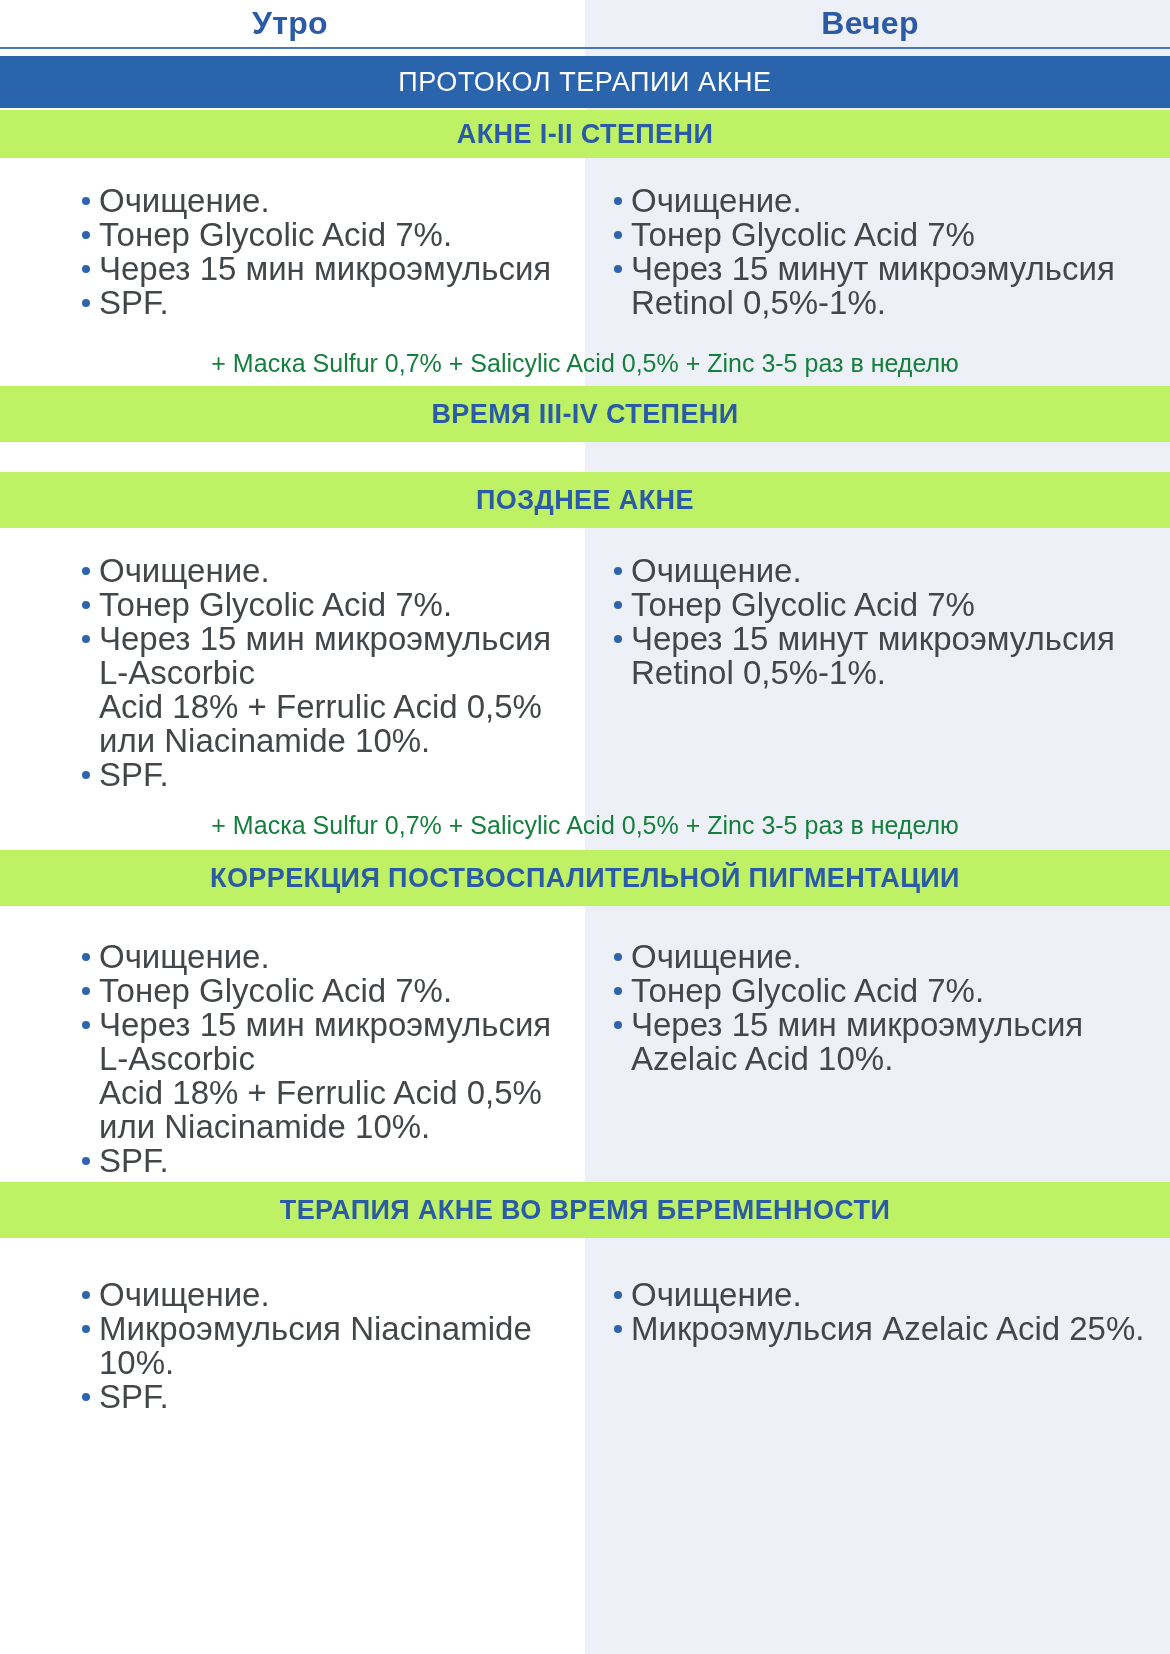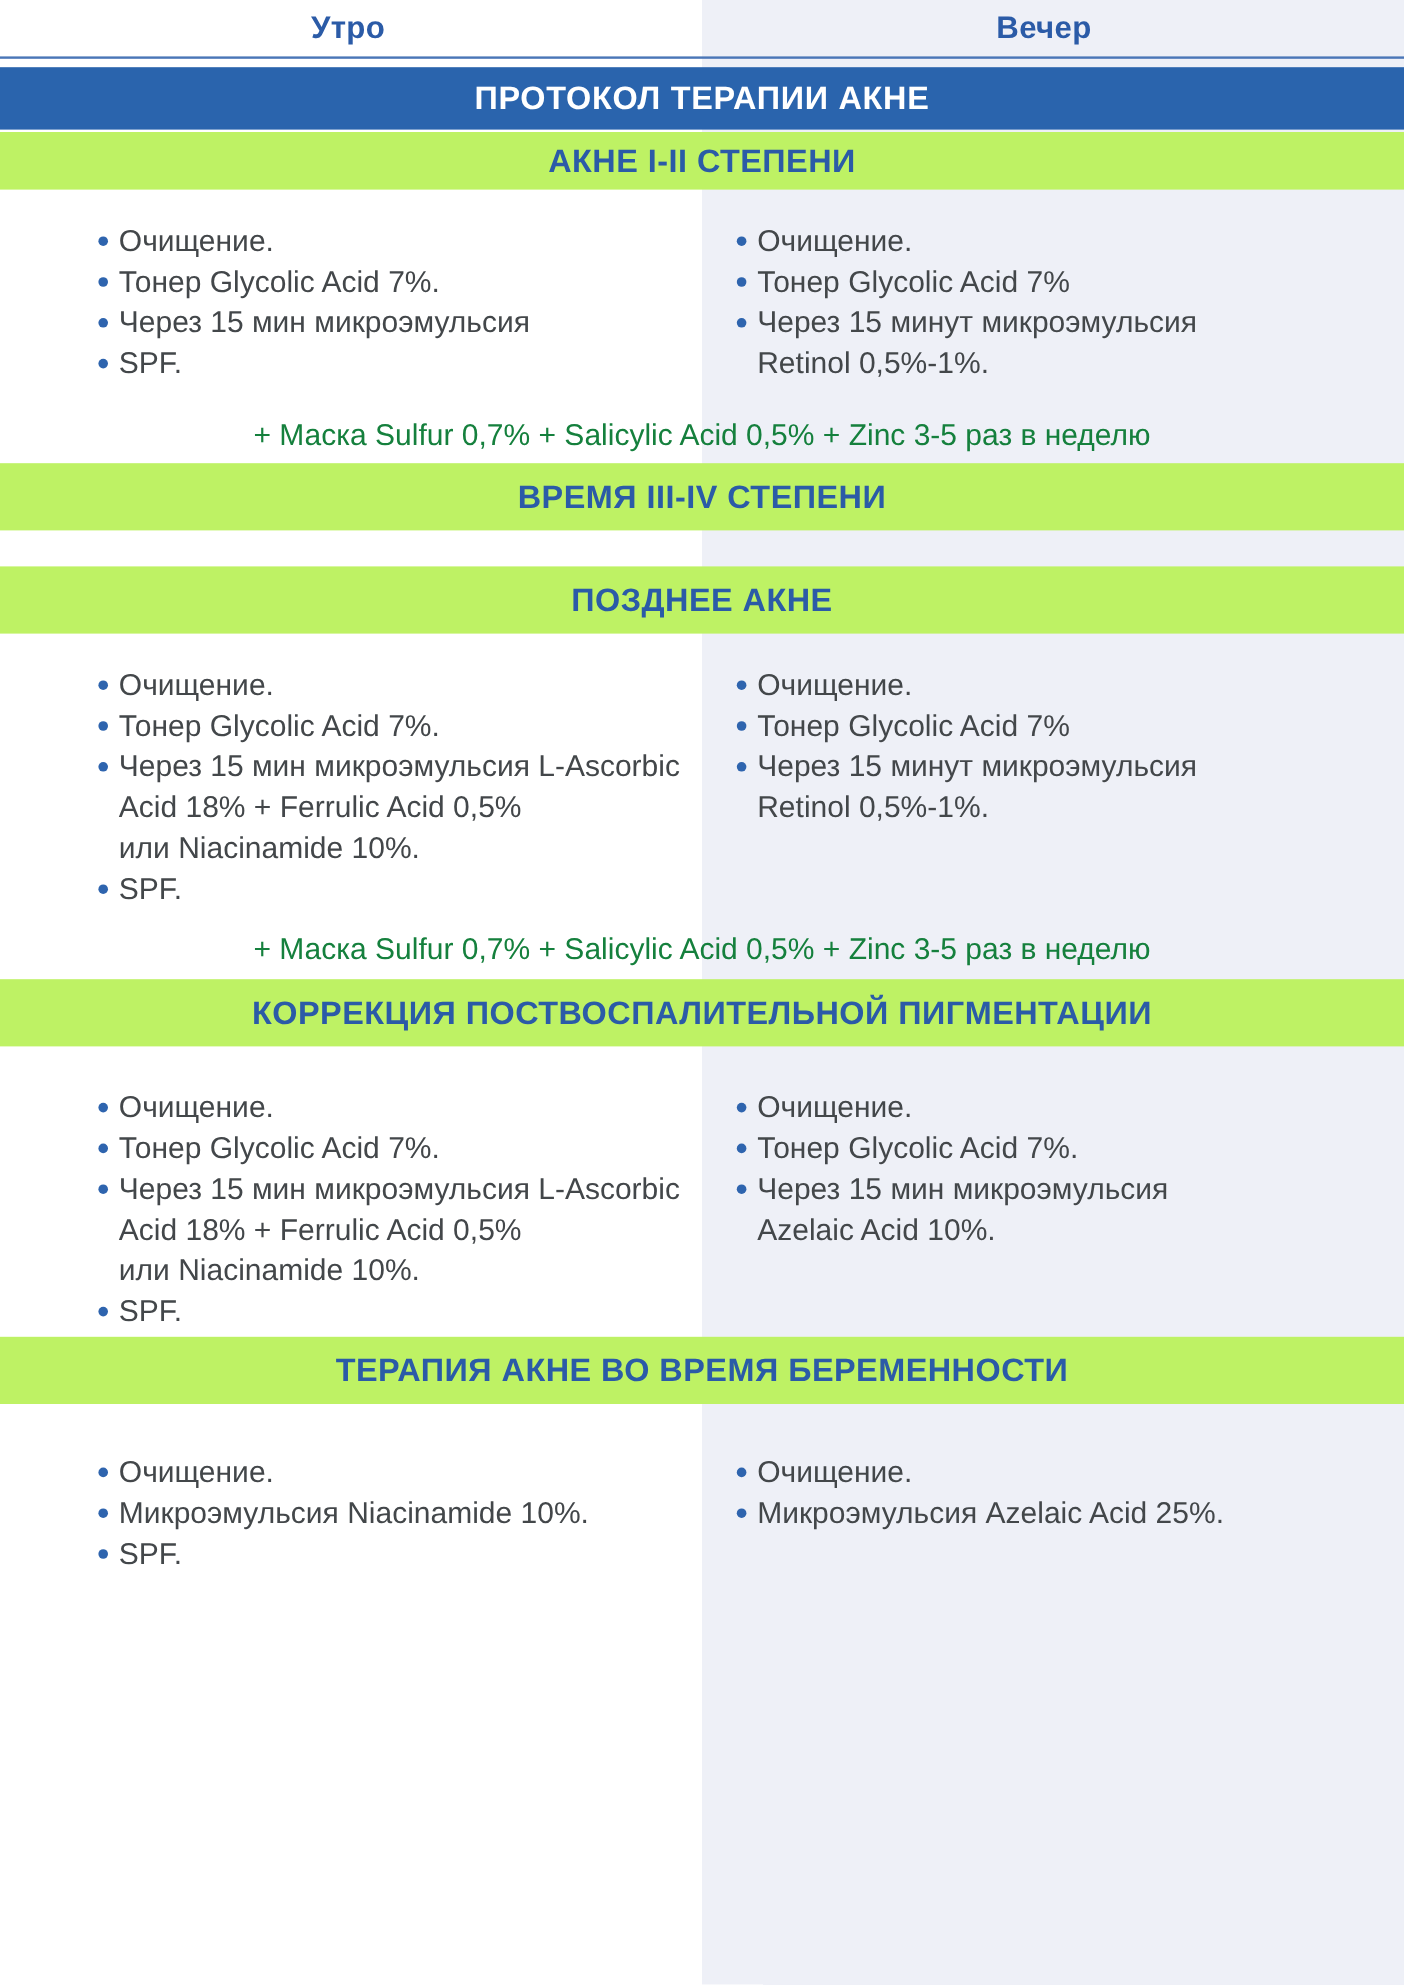--- a/index.html
+++ b/index.html
@@ -14,41 +14,41 @@
   .evening-bg{
     position:absolute;left:585px;top:0;width:585px;height:100%;
     background:#eef0f7;
   }
   .content{position:relative;}
 
   
   .col-headers{display:flex;height:47px;border-bottom:2px solid #4a76b7;}
   .col-headers .half{
     width:580px;display:flex;align-items:center;justify-content:center;
-    font-weight:bold;font-size:26px;color:#2b5ba7;letter-spacing:0.3px;
+    font-weight:bold;font-size:32px;color:#2b5ba7;letter-spacing:0.3px;
   }
 
   
   .banner{
     margin-top:7px;height:52px;background:#2a64ad;
     display:flex;align-items:center;justify-content:center;
   }
-  .banner-title{margin:0;font-size:27px;font-weight:bold;color:#ffffff;letter-spacing:0.6px;}
+  .banner-title{margin:0;font-size:27px;font-weight:normal;color:#ffffff;letter-spacing:0.6px;}
 
   
   .band{
     height:56px;background:#bef264;
     display:flex;align-items:center;justify-content:center;
   }
   .band-title{margin:0;font-size:27px;font-weight:bold;color:#2b5ba7;letter-spacing:0.4px;}
 
   
   .cols{display:flex;}
   .col{width:585px;box-sizing:border-box;}
-  ul.list{list-style:none;margin:0;padding:0;font-size:25px;line-height:34px;color:#43474a;}
+  ul.list{list-style:none;margin:0;padding:0;font-size:33px;line-height:34px;color:#43474a;}
   .col.morning ul{margin-left:80px;width:500px;}
   .col.evening ul{margin-left:27px;width:545px;}
   ul.list li{position:relative;padding-left:19px;}
   ul.list li::before{
     content:"";position:absolute;left:2px;top:13px;
     width:8px;height:8px;border-radius:50%;background:#2e64ae;
   }
   .line{display:block;}
 
   .center-text,.note{

